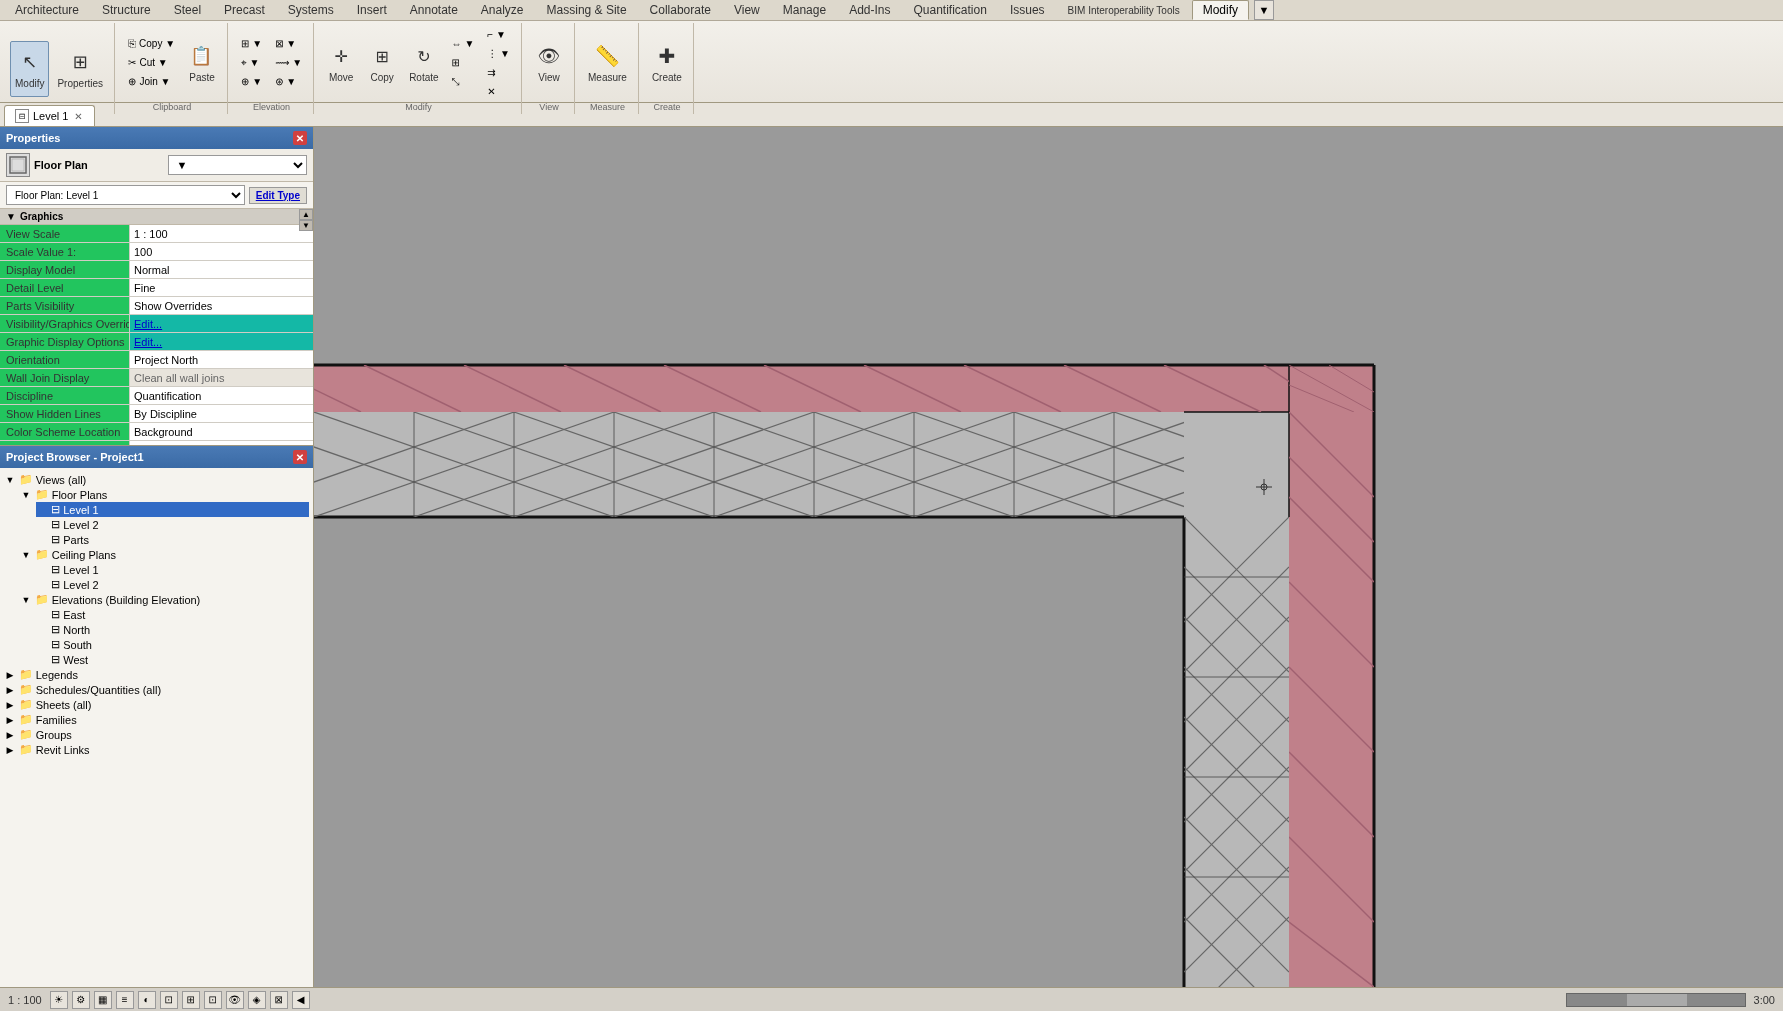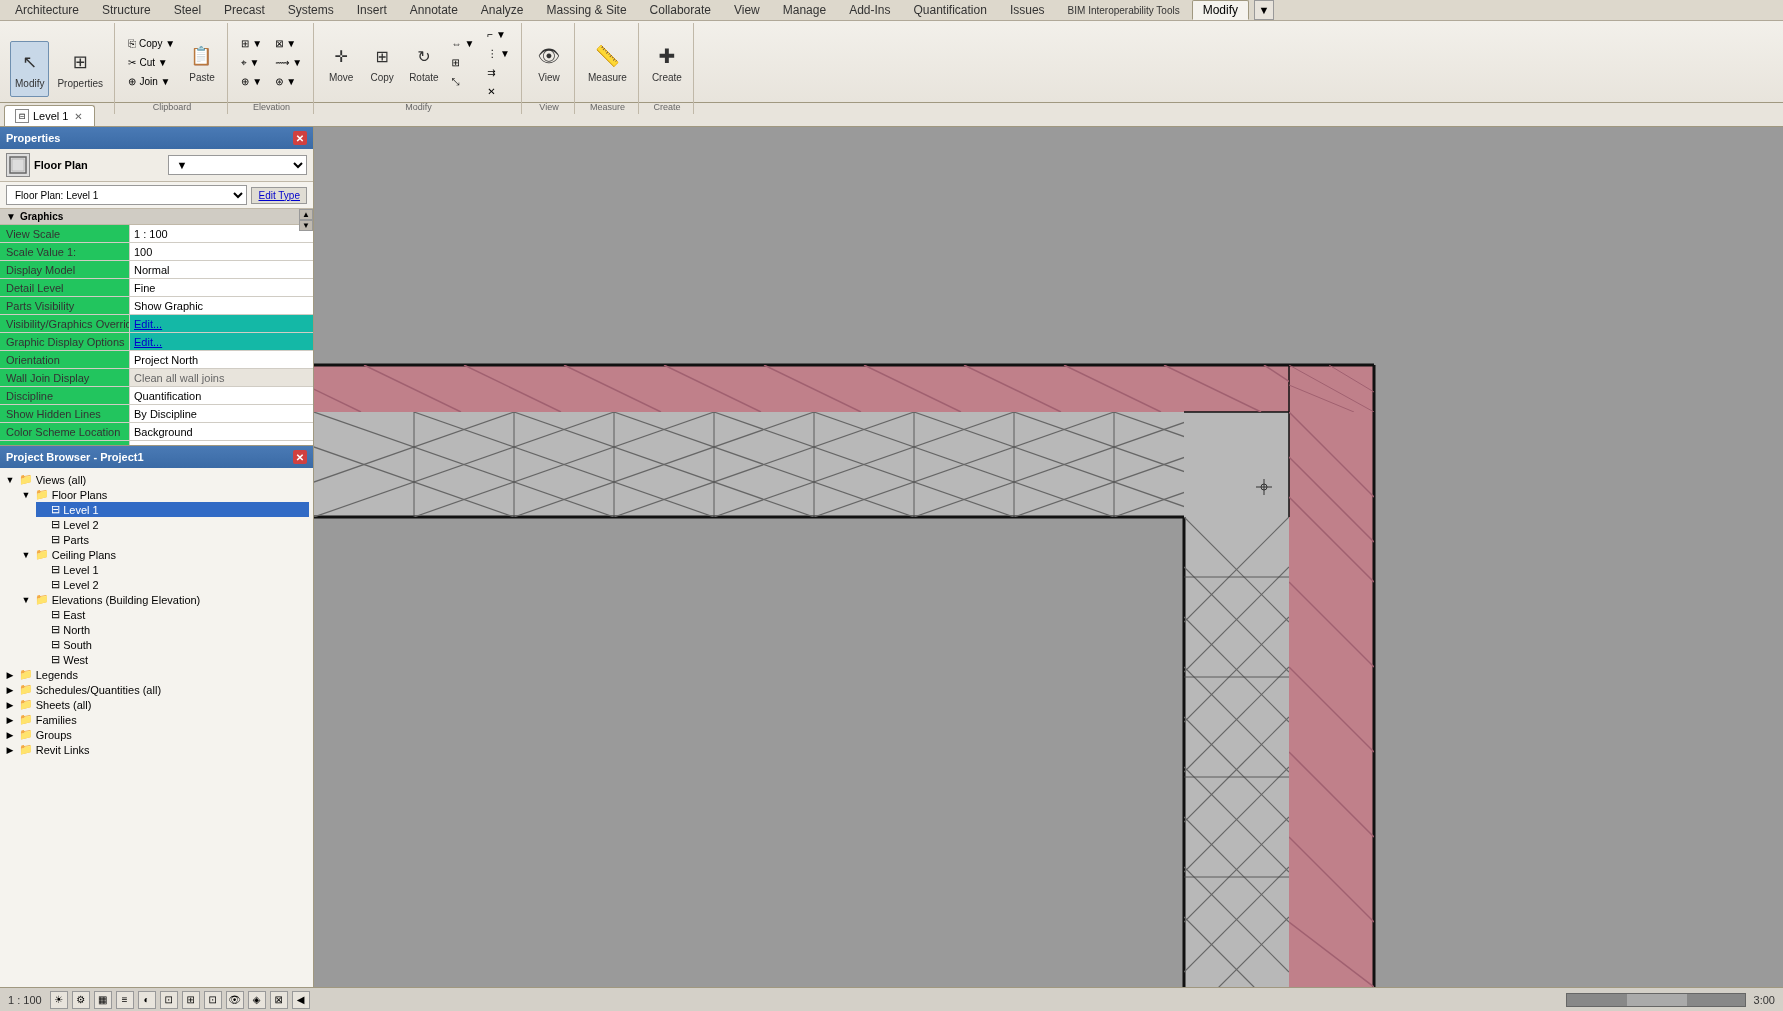--- a/index.html
+++ b/index.html
@@ -34,21 +34,21 @@
 
     
     .panel { background: #e8e4dc; border-bottom: 1px solid #a09880; }
     .panel-header { display: flex; align-items: center; justify-content: space-between; padding: 3px 6px; background: linear-gradient(to bottom, #4a7ab5, #3a6aa5); color: #fff; font-size: 11px; font-weight: bold; height: 22px; }
     .panel-close { width: 14px; height: 14px; display: flex; align-items: center; justify-content: center; cursor: pointer; background: #d04040; border-radius: 2px; font-size: 10px; color: #fff; }
     .panel-type-selector { display: flex; align-items: center; padding: 4px 6px; gap: 4px; background: #f0ede6; border-bottom: 1px solid #c0b8a8; }
     .type-icon { width: 24px; height: 24px; border: 1px solid #888; background: #ddd; display: flex; align-items: center; justify-content: center; }
     .type-dropdown { flex: 1; padding: 2px 4px; font-size: 11px; background: #fff; border: 1px solid #999; }
     .view-selector { display: flex; align-items: center; padding: 3px 6px; gap: 4px; background: #f5f3ee; border-bottom: 1px solid #c0b8a8; }
     .view-dropdown { flex: 1; padding: 2px 4px; font-size: 10px; background: #fff; border: 1px solid #999; height: 20px; }
-    .edit-type-btn { padding: 2px 6px; background: #e0ddd4; border: 1px solid #999; font-size: 10px; cursor: pointer; color: #0000cc; text-decoration: underline; }
+    .edit-type-btn { padding: 2px 6px; background: #e0ddd4; border: 1px solid #999; font-size: 10px; cursor: pointer; color: #0000cc; text-decoration: underline; font-weight: bold; }
     .props-section-header { background: #d0ccc4; padding: 2px 6px; font-weight: bold; font-size: 10px; display: flex; align-items: center; gap: 4px; cursor: pointer; }
     .props-row { display: flex; border-bottom: 1px solid #d0ccc4; min-height: 18px; }
     .props-label { width: 130px; min-width: 130px; padding: 2px 6px; color: #333; background: #22c55e; border-right: 1px solid #d0ccc4; display: flex; align-items: center; overflow: hidden; white-space: nowrap; }
     .props-value { flex: 1; padding: 2px 4px; background: #fff; display: flex; align-items: center; overflow: hidden; }
     .props-value.edit-link { color: #0000cc; text-decoration: underline; cursor: pointer; background: #14b8a6; }
     .props-value.gray { background: #e8e4dc; color: #666; }
     .props-scroll { overflow-y: auto; max-height: 220px; }
     .scroll-arrow { width: 14px; height: 14px; display: flex; align-items: center; justify-content: center; background: #c0bab0; border: 1px solid #999; cursor: pointer; font-size: 8px; }
 
     
@@ -268,21 +268,21 @@
         <div class="props-row">
           <div class="props-label">Display Model</div>
           <div class="props-value">Normal</div>
         </div>
         <div class="props-row">
           <div class="props-label">Detail Level</div>
           <div class="props-value">Fine</div>
         </div>
         <div class="props-row">
           <div class="props-label">Parts Visibility</div>
-          <div class="props-value">Show Graphic</div>
+          <div class="props-value">Show Overrides</div>
         </div>
         <div class="props-row">
           <div class="props-label">Visibility/Graphics Overrides</div>
           <div class="props-value edit-link">Edit...</div>
         </div>
         <div class="props-row">
           <div class="props-label">Graphic Display Options</div>
           <div class="props-value edit-link">Edit...</div>
         </div>
         <div class="props-row">

